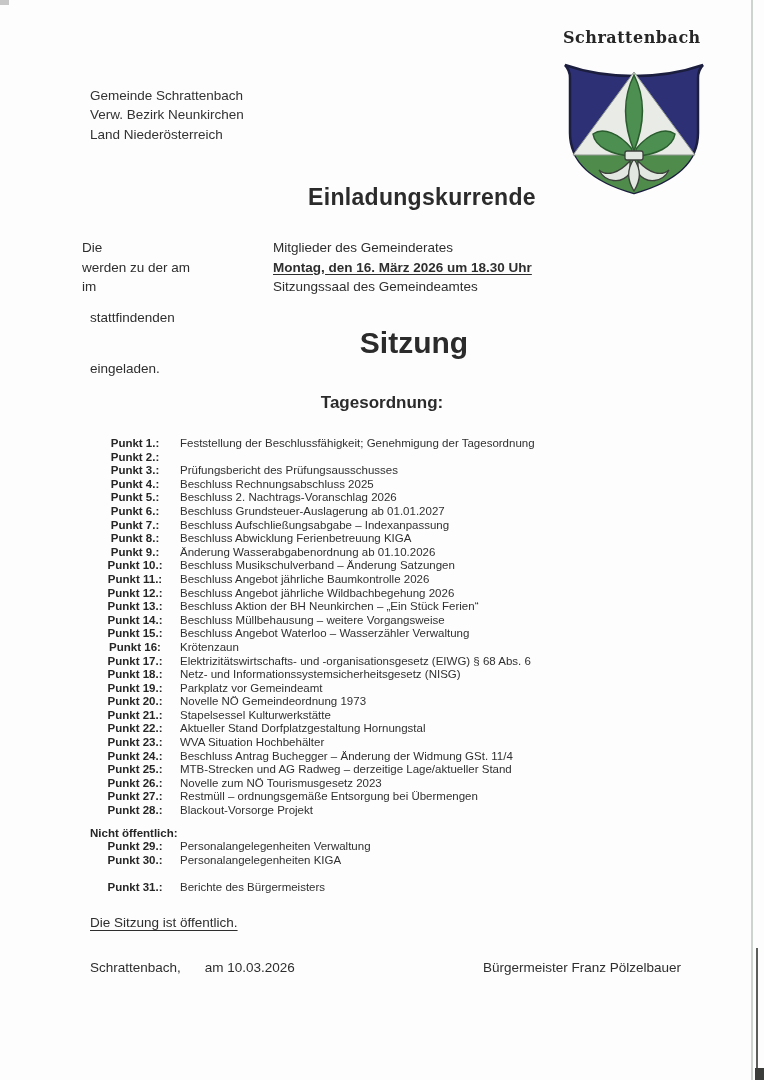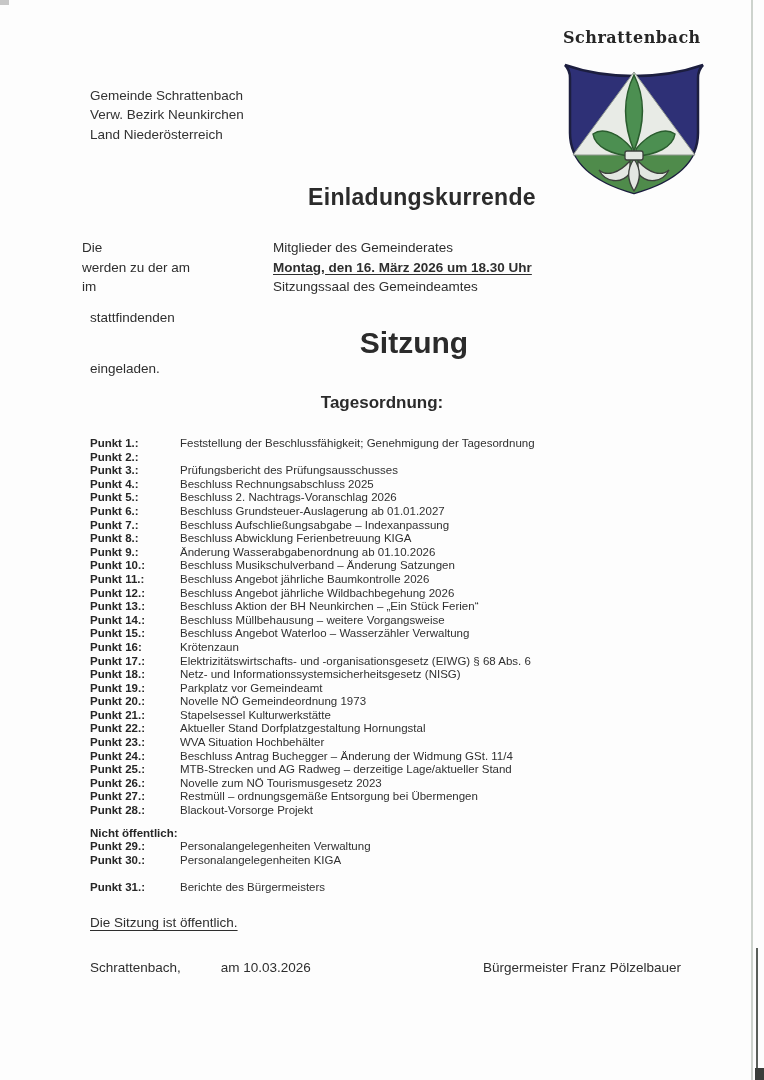--- a/index.html
+++ b/index.html
@@ -31,30 +31,30 @@
   .inv-right{left:273px;top:238px;font-size:13.5px;line-height:19.5px;}
   .inv-right .datetime{font-weight:bold;text-decoration:underline;text-underline-offset:2px;}
   .meeting-word{left:0;top:326px;width:764px;text-align:center;
     font-size:30px;font-weight:bold;color:#2b2b2b;padding-left:32px;}
 
   
   .agenda-heading{left:0;top:393px;width:764px;text-align:center;
     font-size:17px;font-weight:bold;color:#2b2b2b;}
   .agenda{left:90px;top:437px;width:615px;font-size:11.5px;line-height:13.6px;color:#303030;}
   .agenda .row{display:flex;}
-  .agenda .lbl{width:90px;flex:none;font-weight:bold;color:#262626;}
+  .agenda .lbl{width:90px;flex:none;font-weight:bold;color:#262626;text-align:center;}
   .agenda .txt{flex:1;}
   .np-heading{font-weight:bold;color:#262626;margin-top:9px;}
   .closing-list{margin-top:14px;}
 
   
   .public-note{left:90px;top:915px;font-size:13.5px;text-decoration:underline;
     text-underline-offset:3px;color:#2e2e2e;}
   .footer-place{left:90px;top:960px;font-size:13.5px;}
-  .footer-place .date{margin-left:40px;}
+  .footer-place .date{margin-left:24px;}
   .footer-sign{left:483px;top:960px;font-size:13.5px;}
 
   
   .edge-line{left:751px;top:0;width:2px;height:1080px;background:#cdd3cd;}
   .edge-line-dark{left:756px;top:948px;width:2px;height:132px;background:#5a5f5a;}
   .corner-mark{left:755px;top:1068px;width:9px;height:12px;background:#3a3d3a;}
   .speck-topleft{left:0;top:0;width:9px;height:5px;background:#c7c7c7;}
 </style>
 </head>
 <body>

